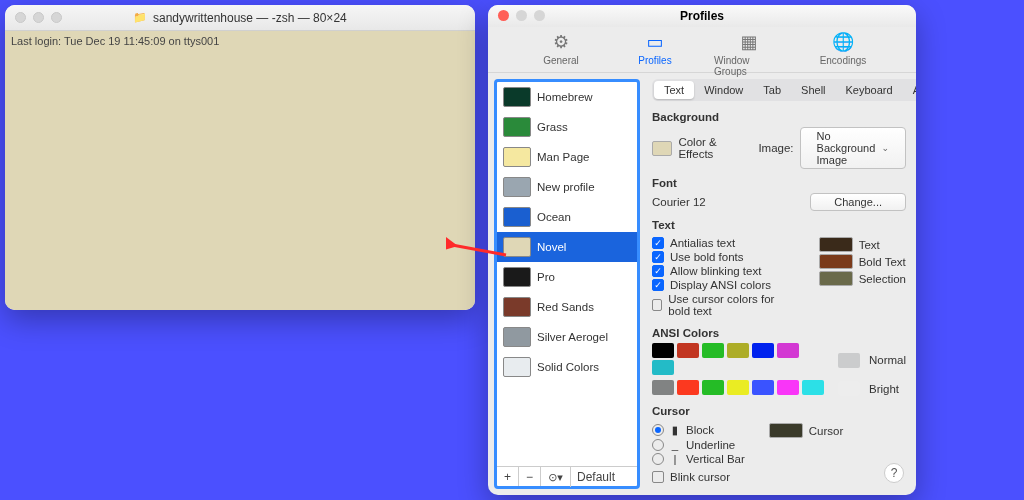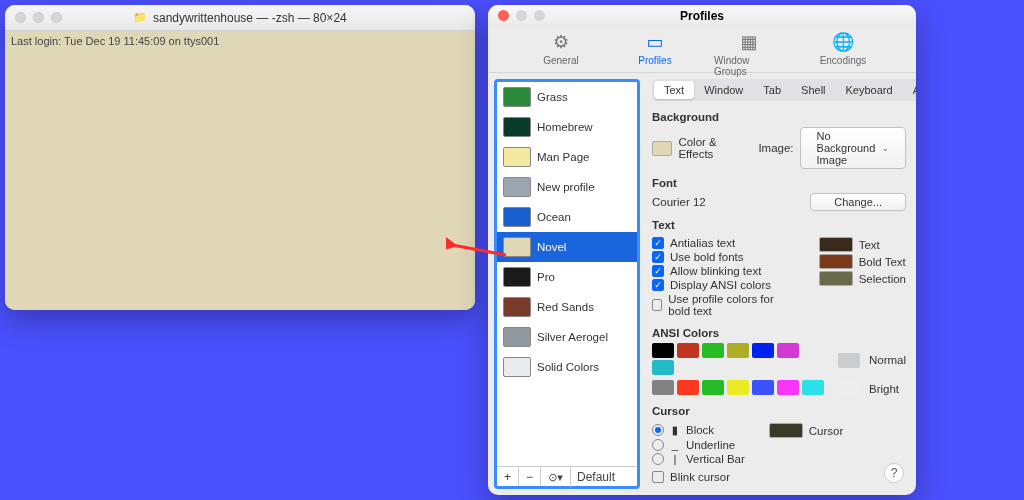--- a/index.html
+++ b/index.html
@@ -95,26 +95,26 @@
       </div>
       <div class="tb-item">
         <div class="tb-ico" style="font-size:18px;text-align:center;color:#777">🌐</div>
         <span>Encodings</span>
       </div>
     </div>
   <div class="body2">
     <div class="plist-wrap">
       <div class="plist" id="plist">
           <div class="pitem">
+            <span class="thumb" style="background:#0a3a2a"></span>
+            <span>Homebrew</span>
+          </div>
+          <div class="pitem">
             <span class="thumb" style="background:#2a8a3a"></span>
             <span>Grass</span>
-          </div>
-          <div class="pitem">
-            <span class="thumb" style="background:#0a3a2a"></span>
-            <span>Homebrew</span>
           </div>
           <div class="pitem">
             <span class="thumb" style="background:#f5e8a0"></span>
             <span>Man Page</span>
           </div>
           <div class="pitem">
             <span class="thumb" style="background:#9aa6b0"></span>
             <span>New profile</span>
           </div>
           <div class="pitem">
@@ -190,21 +190,21 @@
             <div class="row">
               <span class="chk on">✓</span>
               <span>Allow blinking text</span>
             </div>
             <div class="row">
               <span class="chk on">✓</span>
               <span>Display ANSI colors</span>
             </div>
             <div class="row">
               <span class="chk "></span>
-              <span>Use profile colors for bold text</span>
+              <span>Use cursor colors for bold text</span>
             </div>
           </div>
         <div id="text-sw">
             <div class="row">
               <span class="swatch" style="background:#3a2a1a"></span>
               <span>Text</span>
             </div>
             <div class="row">
               <span class="swatch" style="background:#7a3a1a"></span>
               <span>Bold Text</span>

